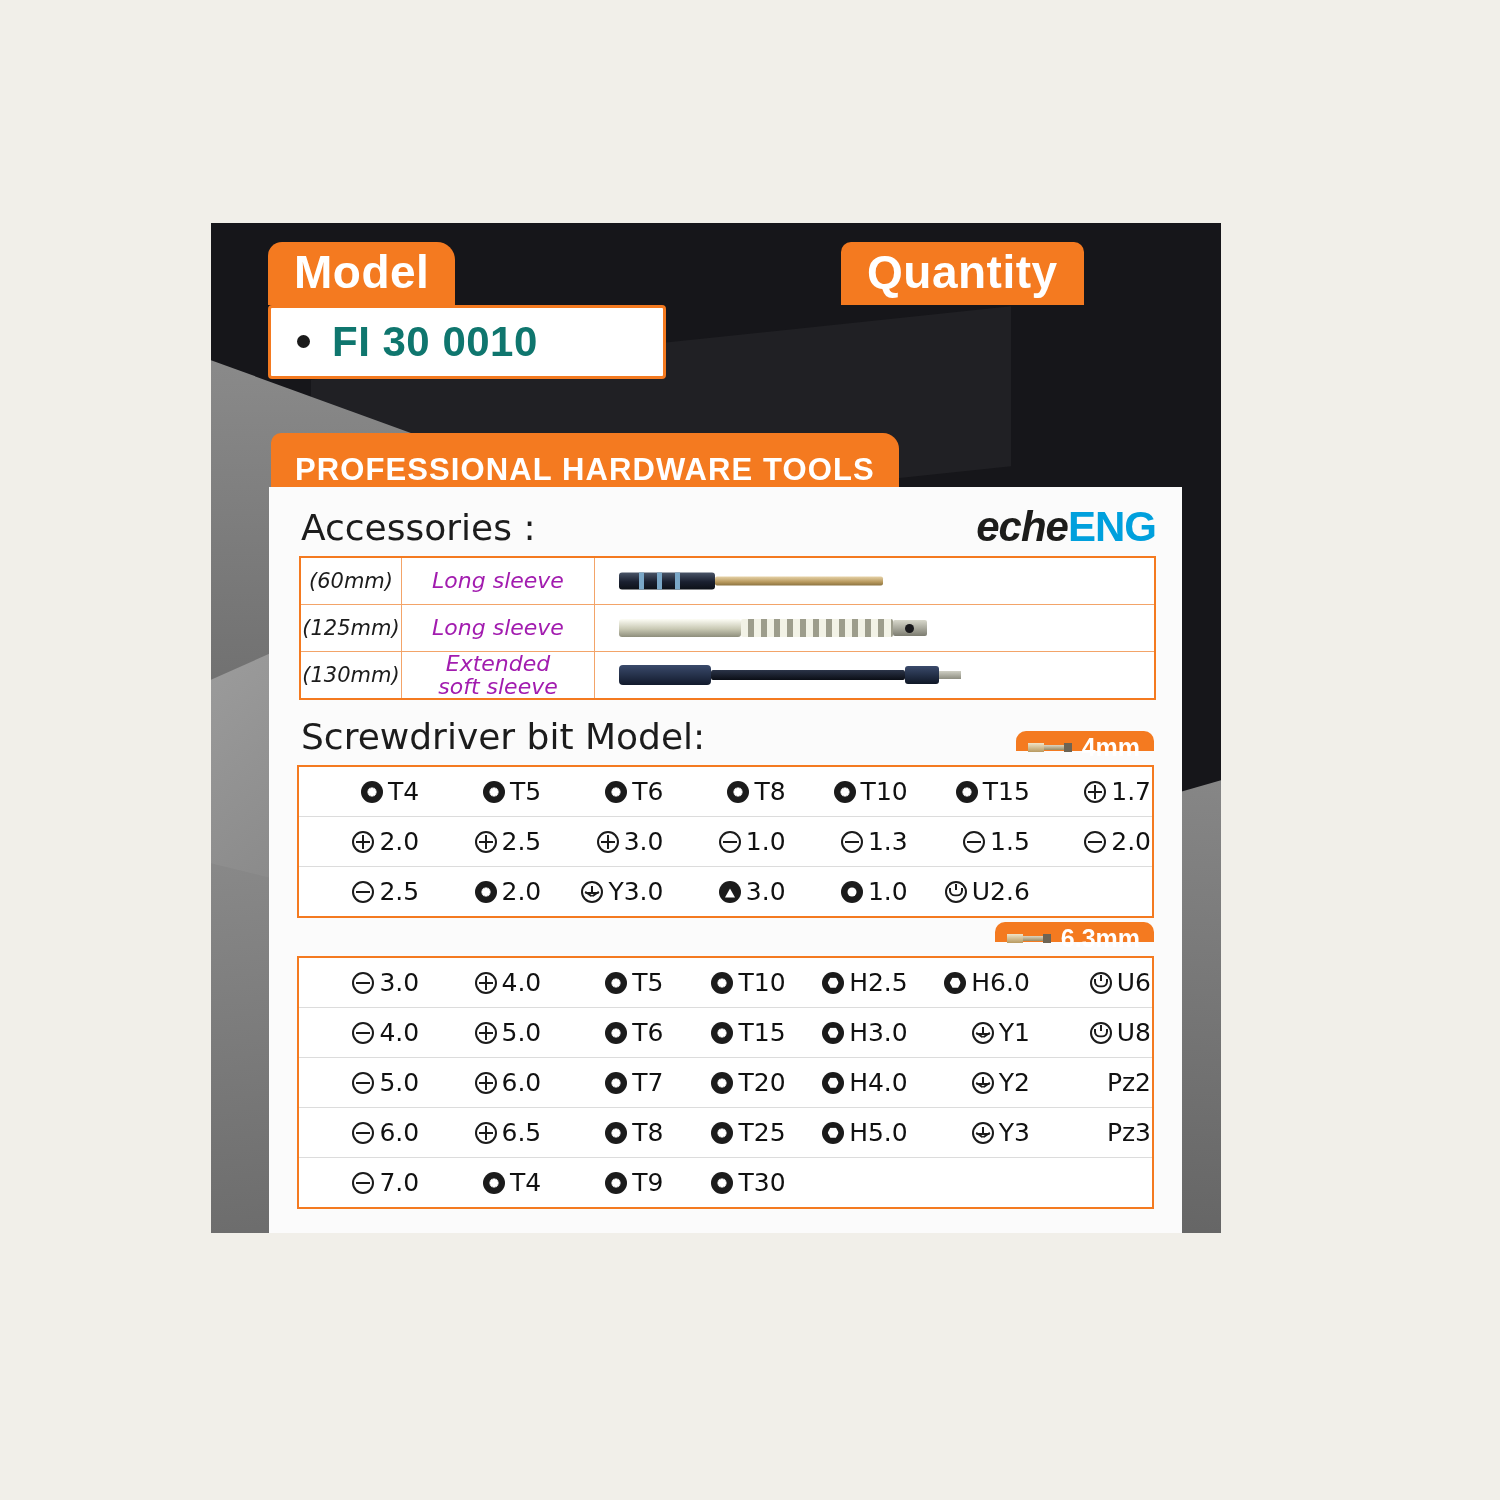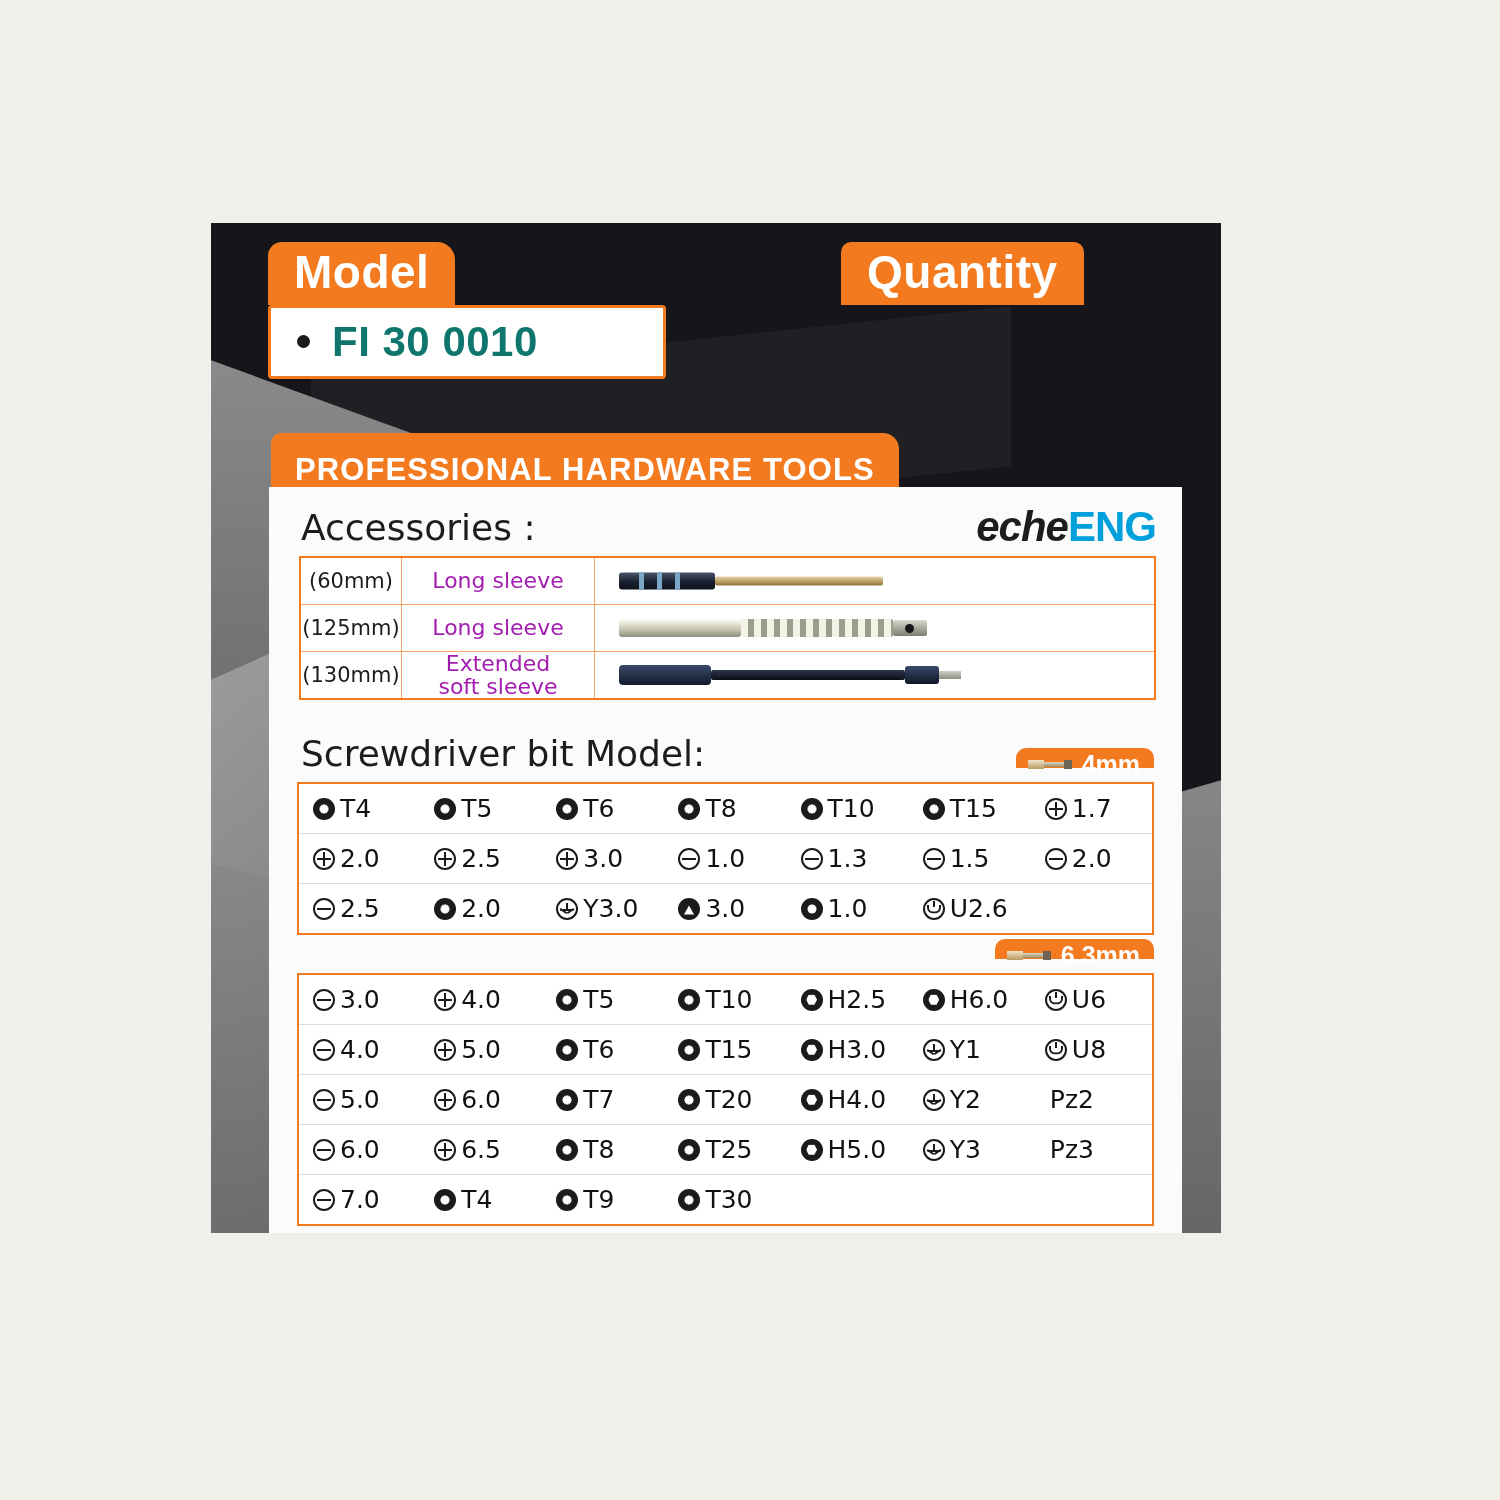--- a/index.html
+++ b/index.html
@@ -154,20 +154,21 @@
     border-collapse: collapse;
     width: 857px;
     margin: 2px 0 0 2px;
     background: #ffffff;
   }
   .acc-table td {
     border: 1px solid #f3a469;
     padding: 0;
     height: 46px;
     vertical-align: middle;
+    font-style: italic;
   }
   .acc-size {
     width: 100px;
     text-align: center;
     font-size: 21px;
     color: #1c1c1c;
     font-family: "DejaVu Sans", sans-serif;
   }
   .acc-name {
     width: 192px;
@@ -234,21 +235,21 @@
   .bit-table td {
     border-bottom: 1px solid #dcdcdc;
     height: 47px;
     font-size: 25px;
     color: #111111;
     font-family: "DejaVu Sans", sans-serif;
     padding-left: 14px;
     white-space: nowrap;
   }
   .bit-table tr:last-child td { border-bottom: none; }
-  .bit-cell { display: flex; align-items: center; gap: 5px; }
+  .bit-cell { display: flex; align-items: center; gap: 5px; justify-content: flex-end; }
   .bit-label { line-height: 1; }
 
   
   .ico { display: inline-block; position: relative; flex: 0 0 auto; }
   .ico-torx { width: 22px; height: 22px; border-radius: 50%; background: #1b1b1b; }
   .ico-torx::before, .ico-torx::after {
     content: ""; position: absolute; background: #ffffff; left: 50%; top: 50%;
   }
   .ico-torx::before { width: 9px; height: 3px; transform: translate(-50%,-50%); }
   .ico-torx::after { width: 3px; height: 9px; transform: translate(-50%,-50%); }
@@ -369,21 +370,21 @@
             <div class="t130-h"></div>
             <div class="t130-shaft"></div>
             <div class="t130-knurl"></div>
             <div class="t130-tip"></div>
           </div>
         </td>
       </tr>
     </tbody>
       </table>
 
-    <div class="section-title" style="margin-top:33px">Screwdriver bit Model:</div>
+    <div class="section-title" style="margin-top:16px">Screwdriver bit Model:</div>
 
     <div class="bit-block" style="margin-top:2px">
       <div class="size-tag">
         <span class="tag-bit">
             <span class="tb-a"></span>
             <span class="tb-b"></span>
             <span class="tb-c"></span>
           </span>
         <span>4mm</span>
       </div>

